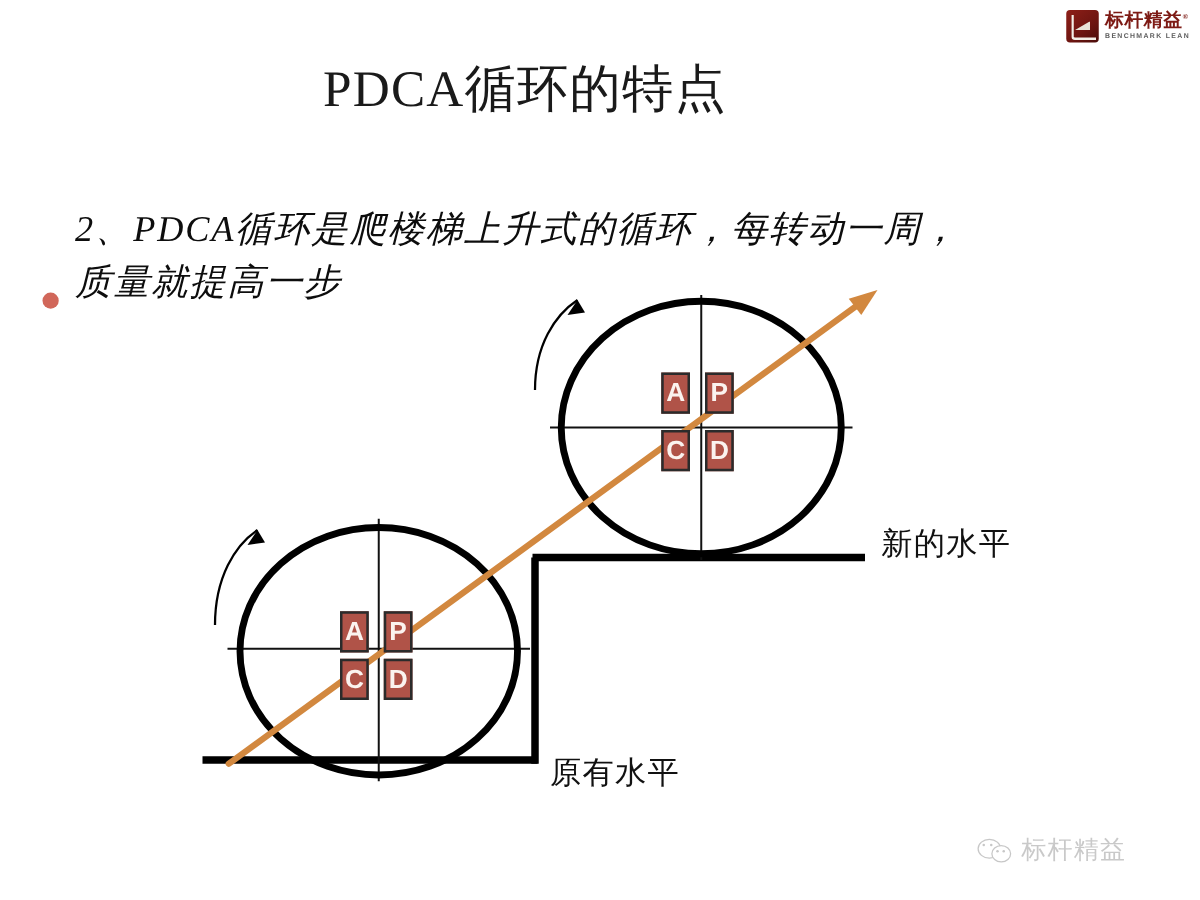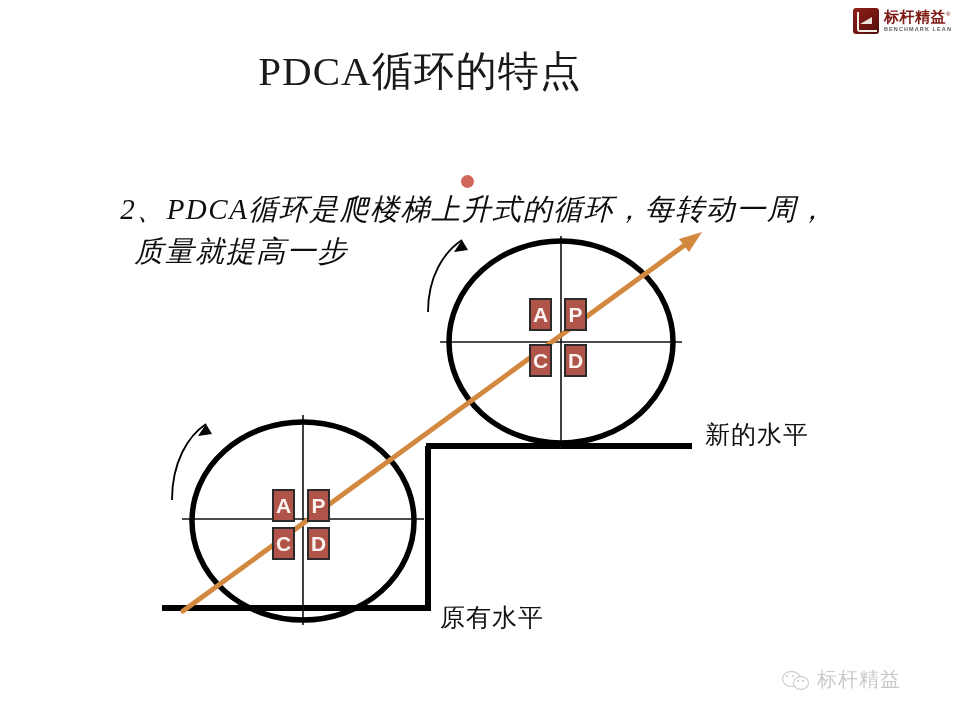--- a/index.html
+++ b/index.html
@@ -99,22 +99,21 @@
 
   
   .bullet-block {
     position: absolute;
     left: 34px;
     top: 163px;
     width: 880px;
   }
   .bullet-row {
     display: flex;
-    align-items: center;
-    flex-direction: column;
+    align-items: flex-end;
   }
   .bullet-dot {
     width: 13px;
     height: 13px;
     border-radius: 50%;
     background: #d1675a;
     margin-top: 12px;
     margin-right: 13px;
     flex: 0 0 auto;
   }
@@ -122,21 +121,20 @@
     font-family: "Liberation Serif", "DejaVu Serif", serif;
     font-size: 29px;
     line-height: 1.45;
     color: #0d0d0d;
     letter-spacing: 1.5px;
     font-style: italic;
     font-weight: 500;
   }
   .bullet-line-2 {
     display: block;
-    margin-left: 14px;
   }
 
   
   .diagram {
     position: absolute;
     left: 0;
     top: 0;
     width: 960px;
     height: 720px;
     pointer-events: none;

